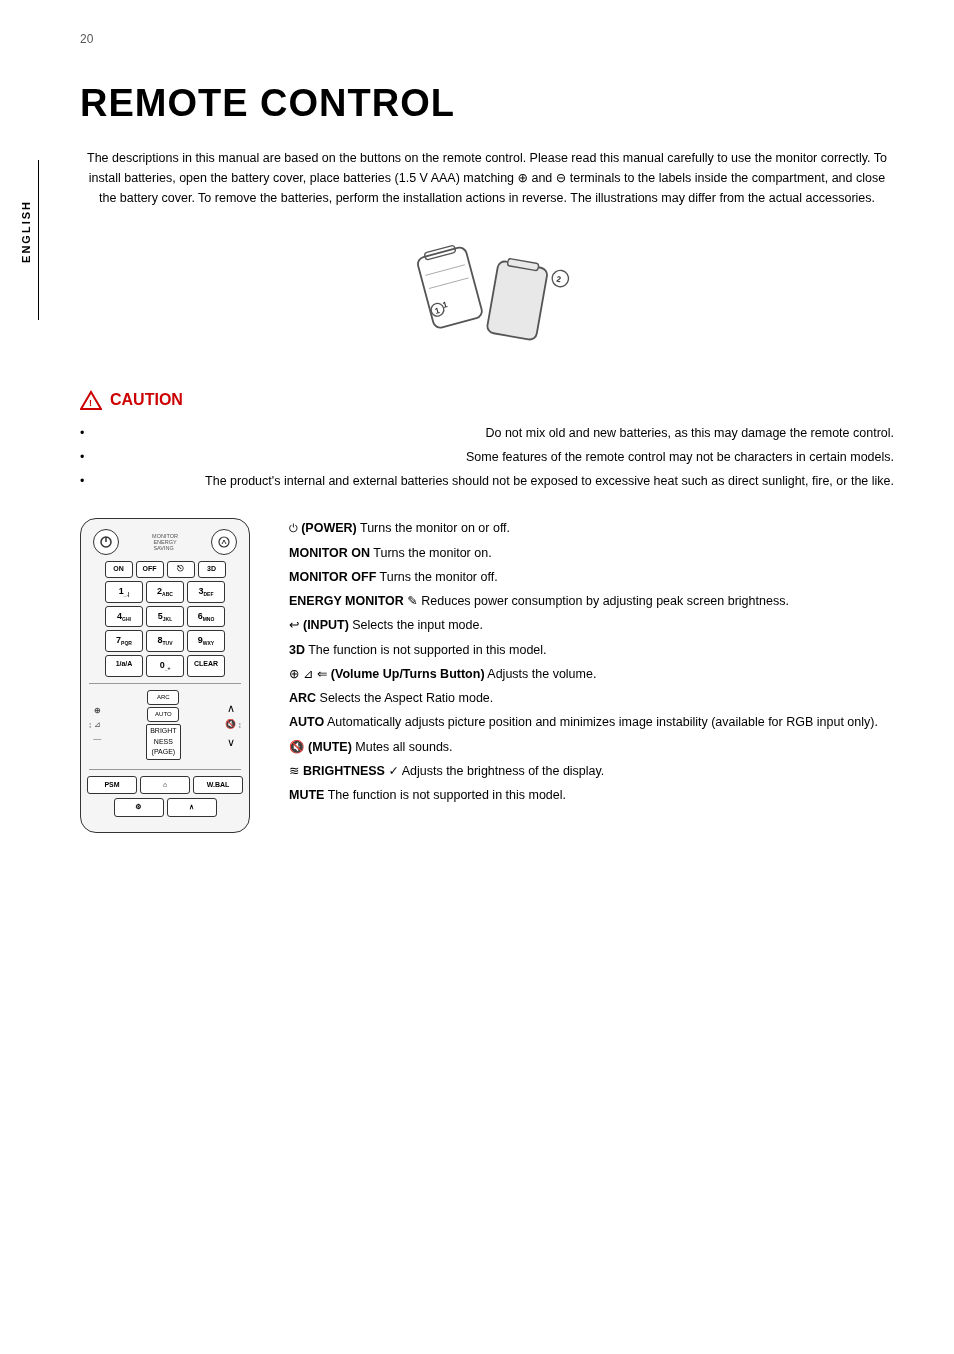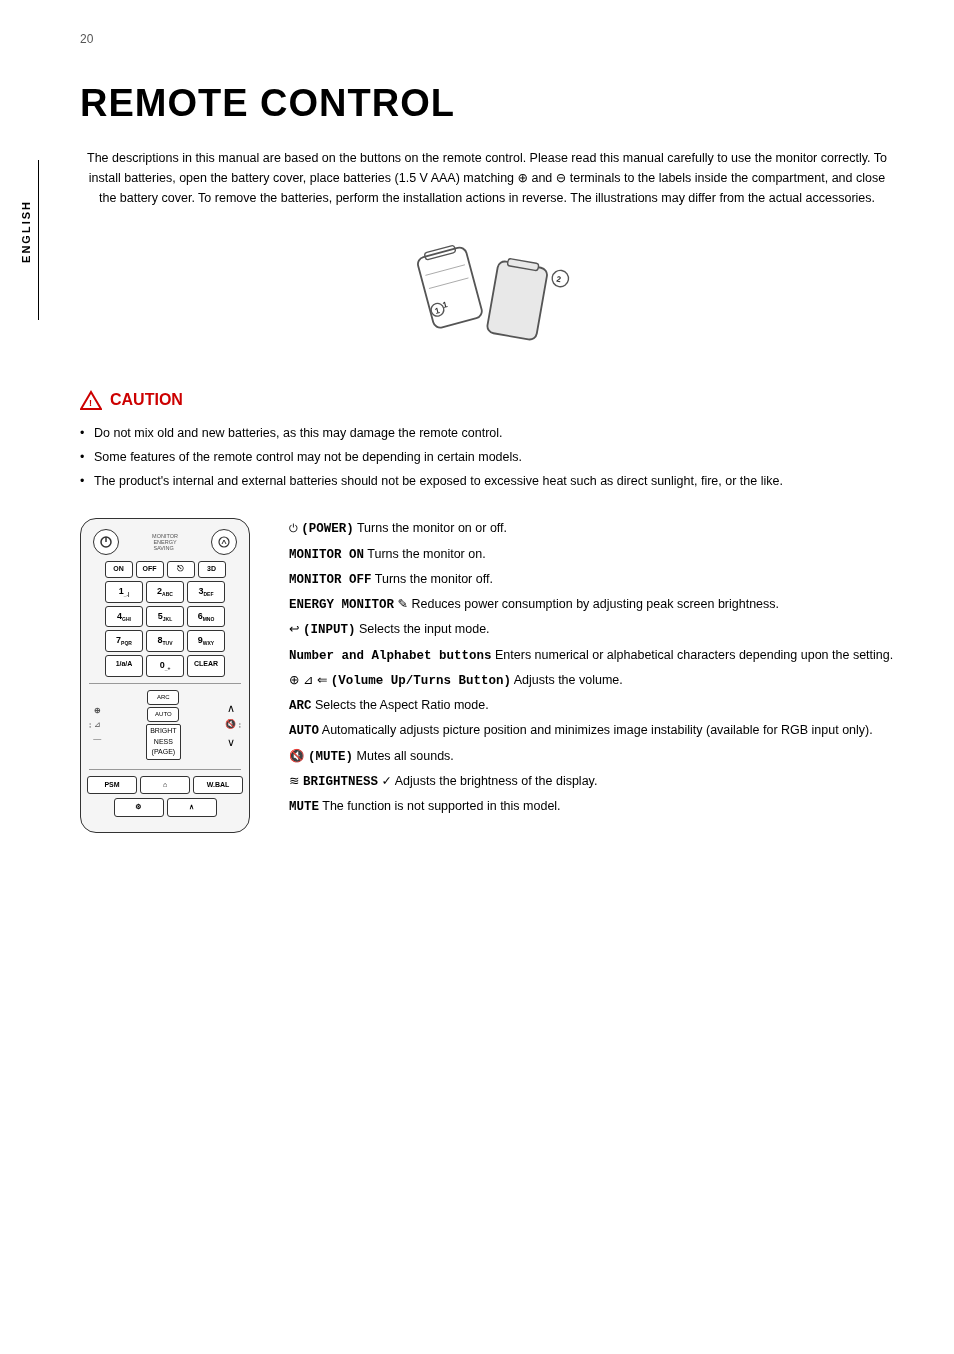--- a/index.html
+++ b/index.html
@@ -82,20 +82,21 @@
     .caution-triangle {
       width: 22px;
       height: 20px;
       display: inline-flex;
       align-items: center;
       justify-content: center;
     }
     .caution-list {
       list-style: none;
       padding: 0;
+      text-align: right;
     }
     .caution-list li {
       padding-left: 14px;
       position: relative;
       margin-bottom: 5px;
       font-size: 12.5px;
       line-height: 1.5;
     }
     .caution-list li::before {
       content: "•";
@@ -221,21 +222,21 @@
       font-size: 8px;
       color: #555;
     }
     .separator-line {
       width: 100%;
       height: 1px;
       background: #999;
       margin: 6px 0;
     }
     
-    b { font-weight: bold; font-family: Liberation Mono, monospace; }
+    b { font-weight: bold; }
   </style>
 </head>
 <body>
 
 <div class="page-container">
 
   <div class="side-line"></div>
   <div class="side-label">ENGLISH</div>
 
   <div class="page-number">20</div>
@@ -274,21 +275,21 @@
       <span class="caution-triangle">
         <svg width="22" height="20" viewBox="0 0 22 20">
           <polygon points="11,2 21,19 1,19" fill="none" stroke="#cc0000" stroke-width="2"></polygon>
           <text x="9" y="16" font-size="9" fill="#cc0000" font-weight="bold">!</text>
         </svg>
       </span>
       <span>CAUTION</span>
     </div>
     <ul class="caution-list">
       <li>Do not mix old and new batteries, as this may damage the remote control.</li>
-      <li>Some features of the remote control may not be depending in certain models.</li>
+      <li>Some features of the remote control may not be characters in certain models.</li>
       <li>The product's internal and external batteries should not be exposed to excessive heat such as direct sunlight, fire, or the like.</li>
     </ul>
   </div>
 
   <div class="main-content">
 
     <div class="remote-control-image">
       <div class="rc-body">
 
         <div class="rc-top-row">
@@ -395,21 +396,21 @@
         <b>MONITOR OFF</b> Turns the monitor off.
       </div>
       <div class="desc-item">
         <b>ENERGY MONITOR</b> <span>✎</span> Reduces power consumption by adjusting peak screen brightness.
       </div>
       <div class="desc-item">
         <span>↩</span>
         <b> (INPUT)</b> Selects the input mode.
       </div>
       <div class="desc-item">
-        <b>Number and Alphabet buttons</b> Enters numerical or alphabetical characters depending upon the setting.
+        <b>3D</b> The function is not supported in this model.
       </div>
       <div class="desc-item">
         <span>⊕ ⊿ ⇐</span>
         <b> (Volume Up/Turns Button)</b> Adjusts the volume.
       </div>
       <div class="desc-item">
         <b>ARC</b> Selects the Aspect Ratio mode.
       </div>
       <div class="desc-item">
         <b>AUTO</b> Automatically adjusts picture position and minimizes image instability (available for RGB input only).

